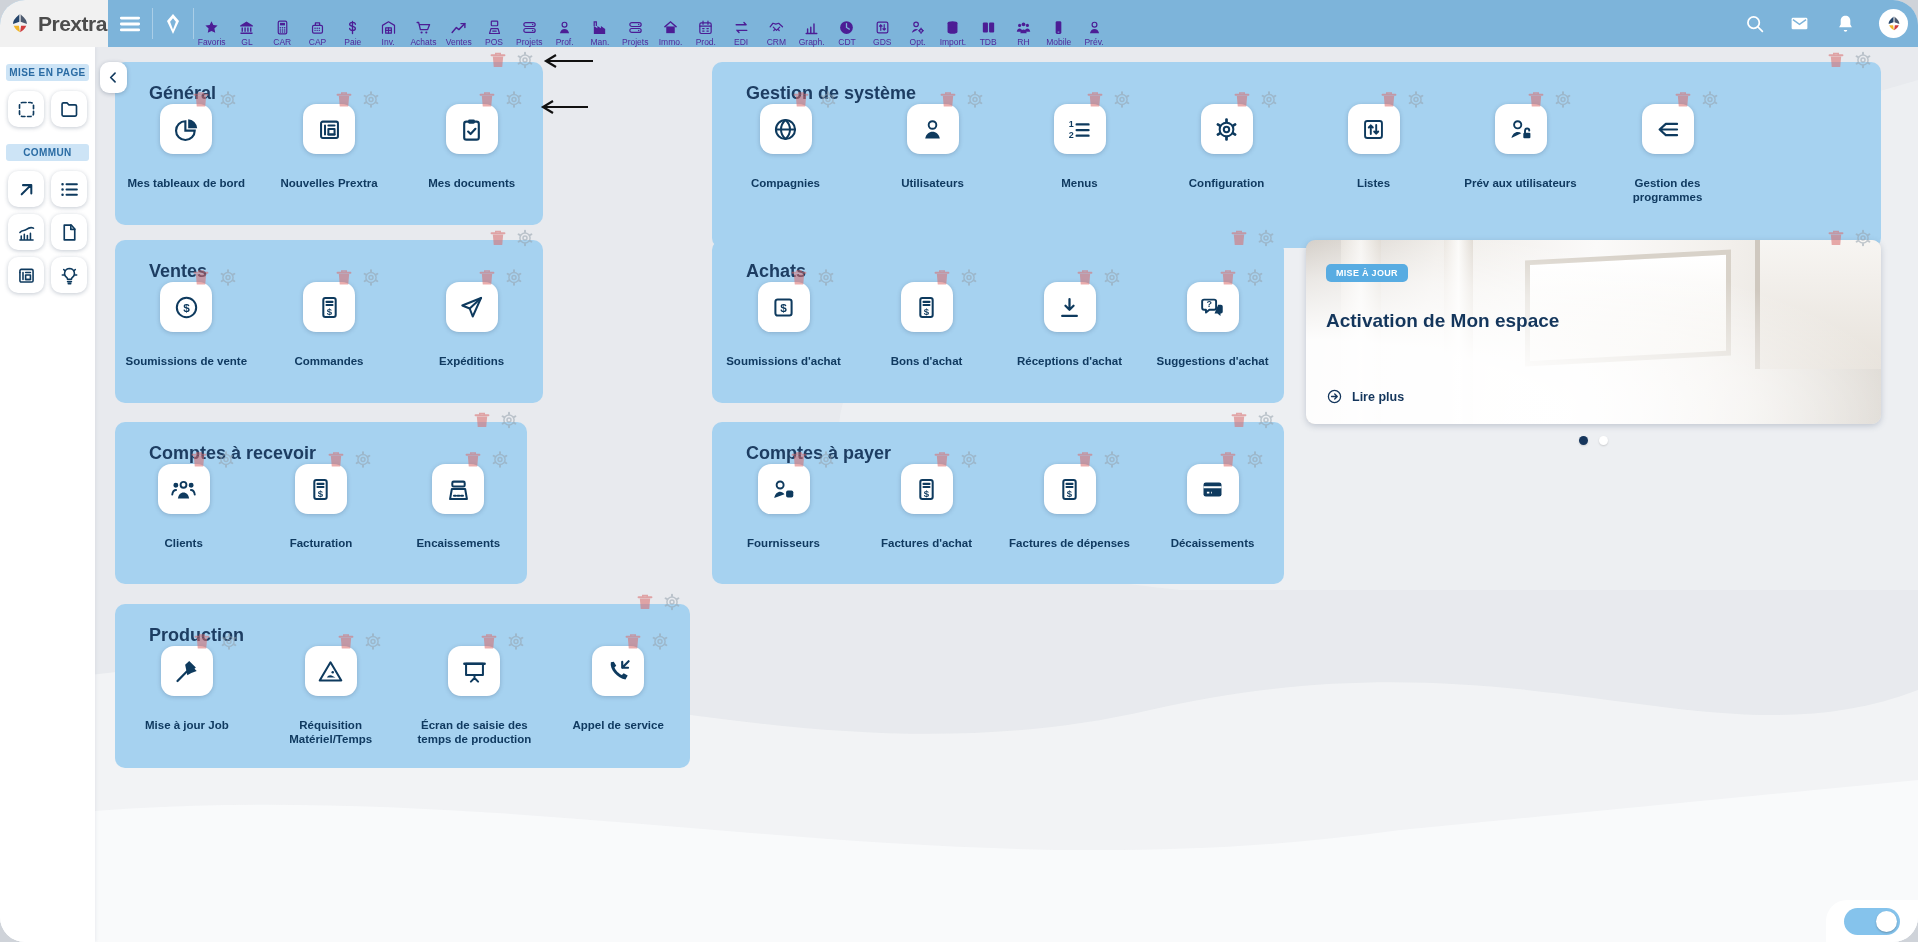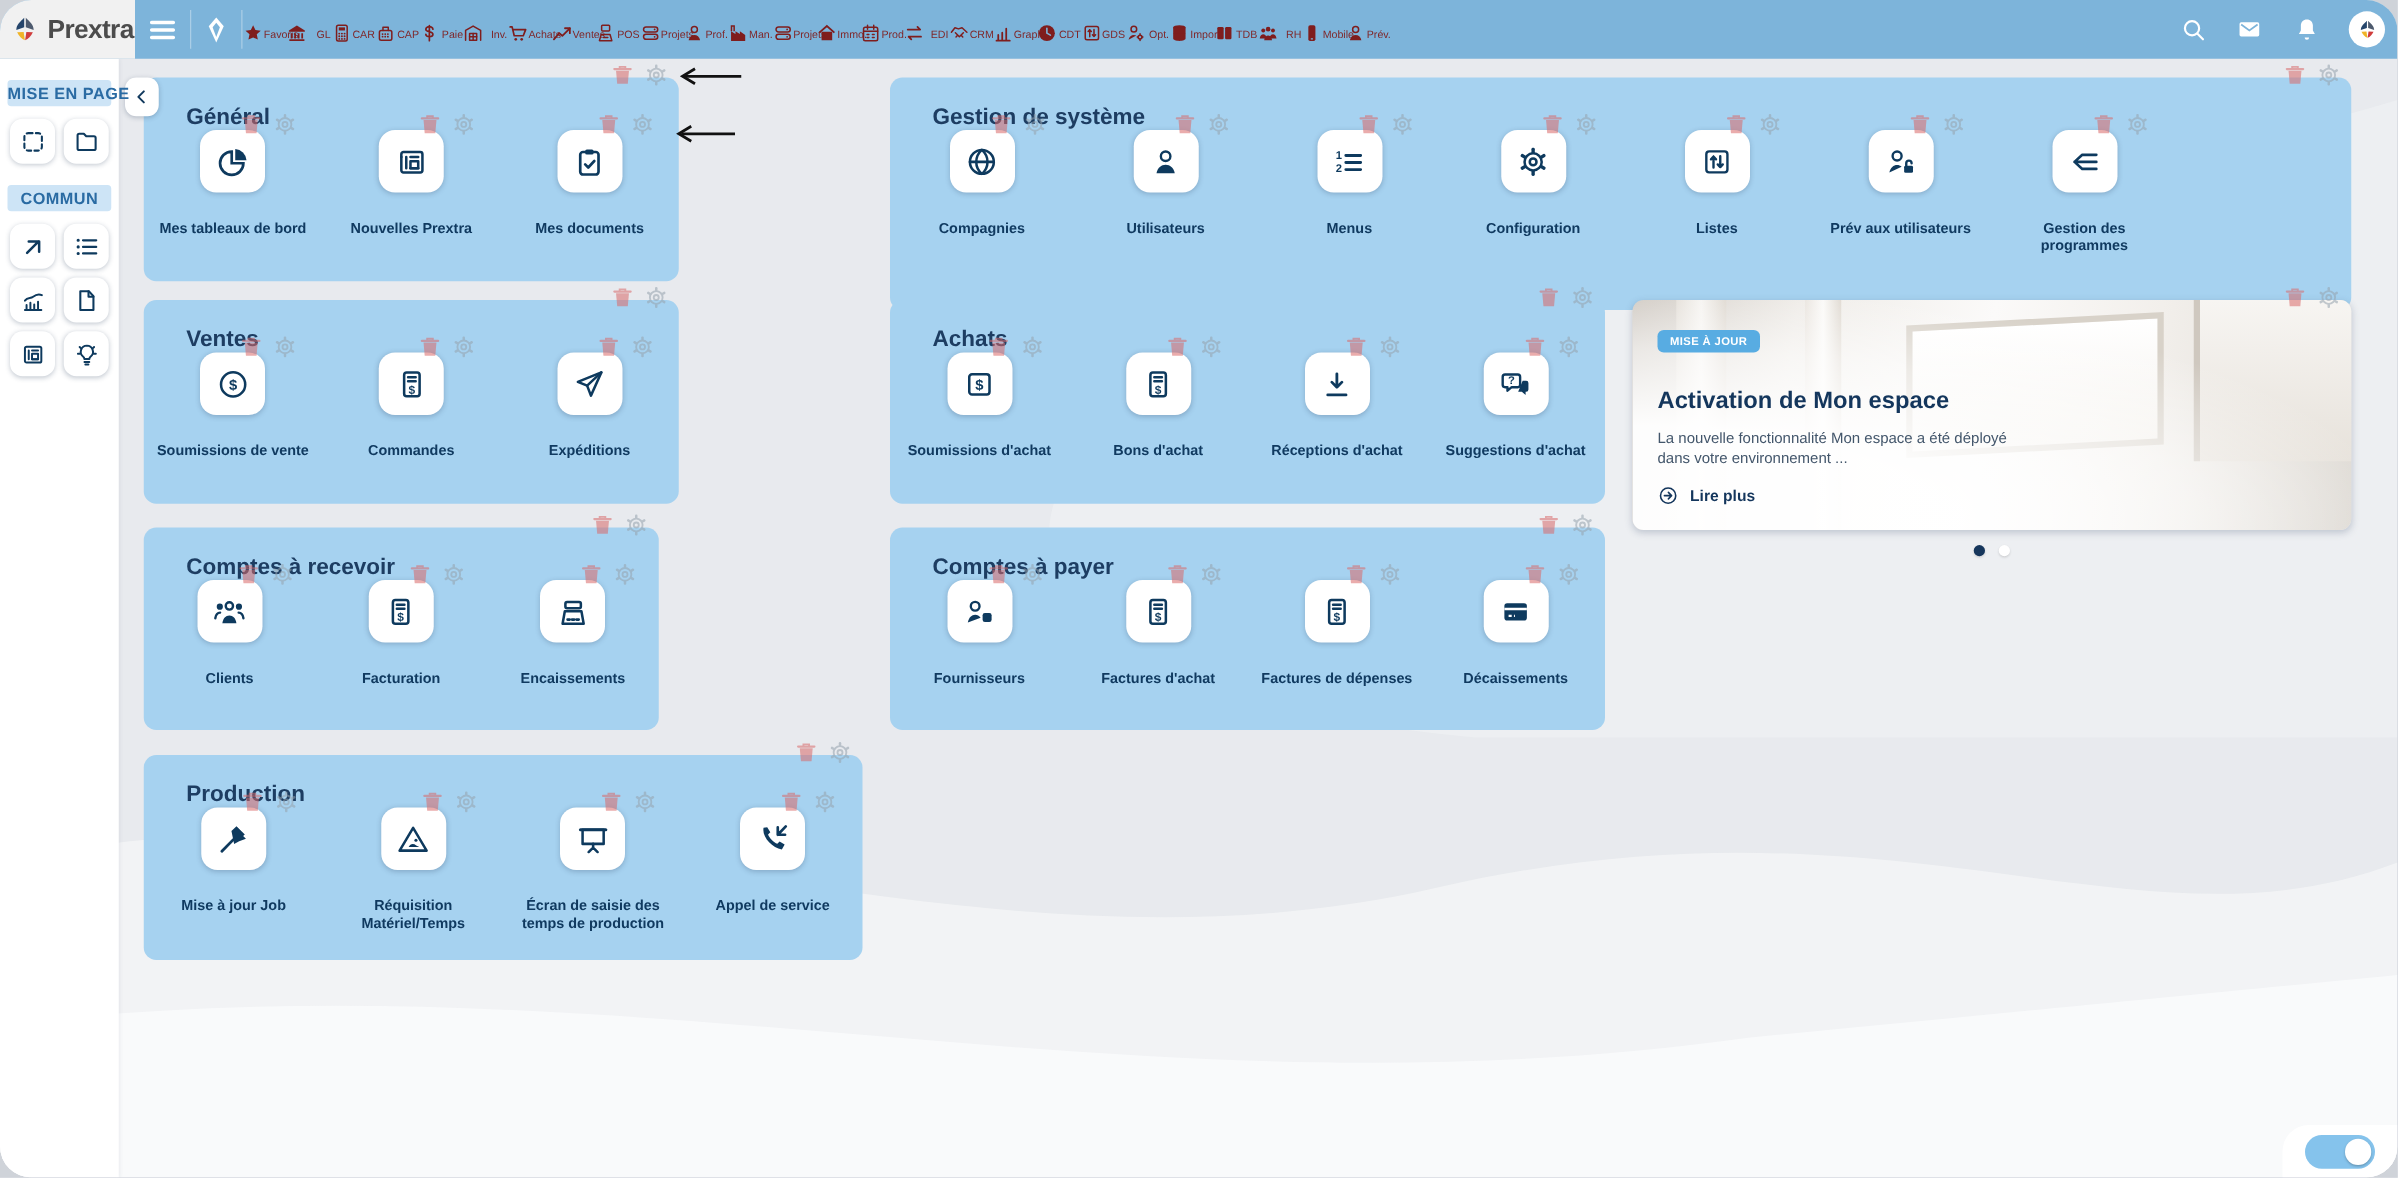--- a/index.html
+++ b/index.html
@@ -8,33 +8,33 @@
 
   
   .navbar{position:absolute;left:0;top:0;width:1918px;height:47px;background:#7db4da;display:flex;align-items:stretch;z-index:10;}
   .logo-box{width:108px;background:#f1f1f1;display:flex;align-items:center;gap:5px;padding-left:7px;box-sizing:border-box;}
   .logo-text{font-size:21px;font-weight:bold;color:#4c4c4c;letter-spacing:-.5px;}
   .nav-btn{display:flex;align-items:center;justify-content:center;color:#fff;cursor:pointer;}
   .hamburger-btn{width:44px;}
   .diamond-btn{width:40px;}
   .nav-sep{width:1px;background:rgba(255,255,255,.35);margin:8px 0;}
   .nav-items{display:flex;align-items:stretch;}
-  .nav-item{width:35.3px;display:flex;flex-direction:row;align-items:center;justify-content:space-between;padding-top:5px;color:#7f1d1d;cursor:pointer;box-sizing:border-box;}
+  .nav-item{width:35.3px;display:flex;flex-direction:column;align-items:center;justify-content:flex-end;padding-top:5px;color:#4c1d95;cursor:pointer;box-sizing:border-box;}
   .nav-item .icon svg{width:17px;height:17px;}
   .nav-label{font-size:8.5px;margin-top:1px;white-space:nowrap;opacity:.95;}
   .nav-right{margin-left:auto;display:flex;align-items:center;gap:23px;padding-right:10px;color:#fff;}
   .nav-right .icon svg{width:21px;height:21px;}
   .avatar{width:29px;height:29px;border-radius:50%;background:#fff;display:flex;align-items:center;justify-content:center;}
   .avatar svg{width:20px;height:20px;}
   .icon{display:inline-flex;align-items:center;justify-content:center;}
   .icon svg{width:100%;height:100%;}
 
   
   .sidebar{position:absolute;left:0;top:47px;bottom:0;width:95px;background:#fff;z-index:8;box-shadow:1px 0 3px rgba(60,80,110,.08);}
-  .side-pill{margin:17px 6px 10px;background:#cde4f6;color:#2a6ba3;font-size:13px;font-weight:bold;text-align:center;border-radius:3px;padding:3px 0;letter-spacing:.4px;white-space:nowrap;}
+  .side-pill{margin:17px 6px 10px;background:#cde4f6;color:#2a6ba3;font-size:10px;font-weight:bold;text-align:center;border-radius:3px;padding:3px 0;letter-spacing:.4px;white-space:nowrap;}
   .side-grid{display:grid;grid-template-columns:36px 36px;gap:7px;justify-content:center;}
   .side-btn{width:36px;height:36px;background:#fff;border-radius:10px;box-shadow:0 1px 4px rgba(40,60,90,.28);display:flex;align-items:center;justify-content:center;color:#0e3a5e;cursor:pointer;}
   .side-btn svg{width:21px;height:21px;}
 
   
   .collapse-btn{position:absolute;left:100px;top:62px;width:27px;height:31px;background:#fff;border-radius:9px;box-shadow:0 1px 4px rgba(40,60,90,.3);display:flex;align-items:center;justify-content:center;color:#123a5e;z-index:6;cursor:pointer;}
   .collapse-btn svg{width:15px;height:15px;}
 
   
   .panel{position:absolute;background:#a6d2f0;border-radius:10px;z-index:2;}
@@ -1695,21 +1695,20 @@
         </span>
     </div>
     <div class="news-inner">
       <div class="pane3"></div>
         <div class="pane4"></div>
         <div class="pane1"></div>
         <div class="pane2"></div>
       <div class="news-fade"></div>
       <span class="news-badge">MISE À JOUR</span>
       <h2 class="news-title">Activation de Mon espace</h2>
-      <p class="news-body">La nouvelle fonctionnalité Mon espace a été déployé dans votre environnement ...</p>
       <div class="news-link">
         <span class="icon">
             <svg viewBox="0 0 24 24" fill="none" stroke="currentColor" stroke-width="1.8" stroke-linecap="round" stroke-linejoin="round">
               <circle cx="12" cy="12" r="8.6"></circle>
               <path d="M7.8 12h7.4M12.3 8.4L15.9 12l-3.6 3.6"></path>
             </svg>
           </span>
         <span>Lire plus</span>
       </div>
     </div>

